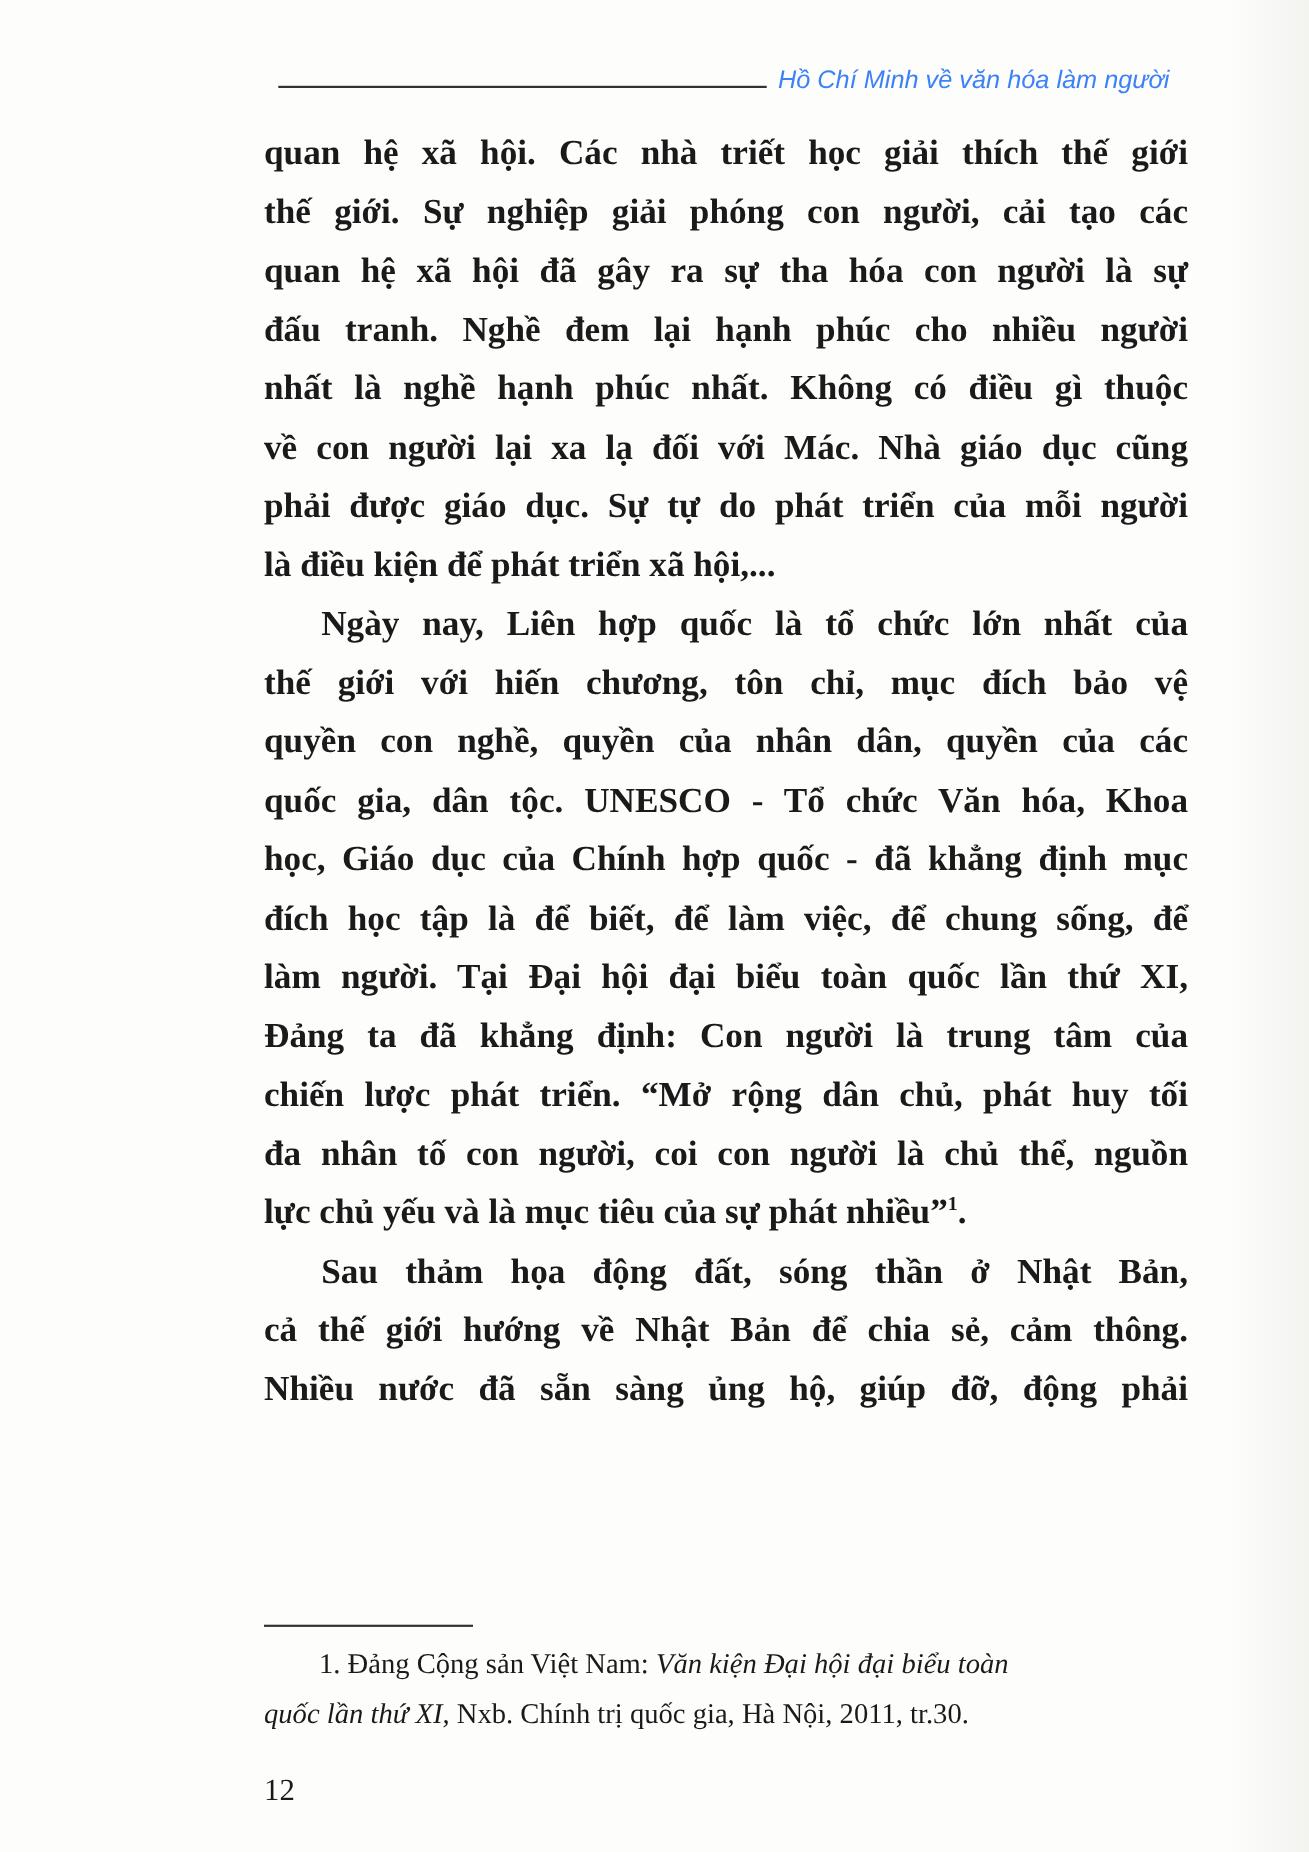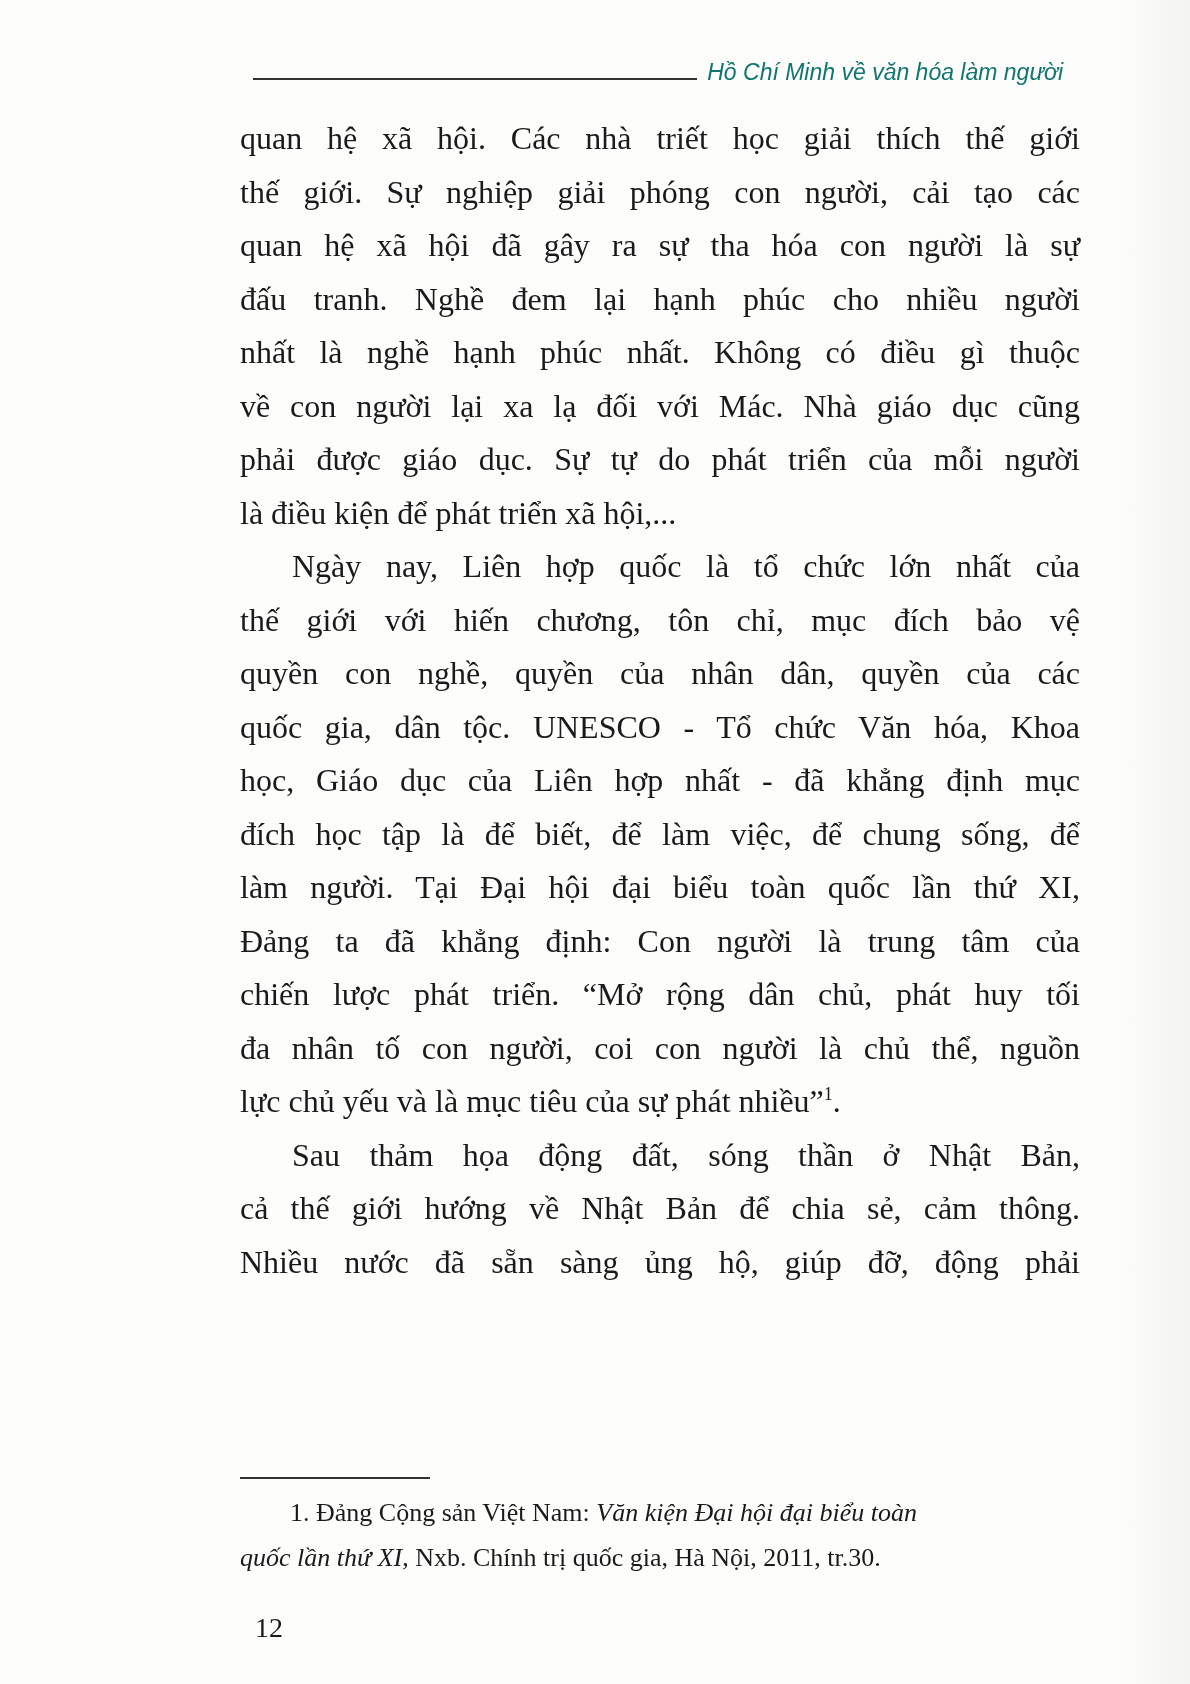--- a/index.html
+++ b/index.html
@@ -12,45 +12,45 @@
     background: linear-gradient(to right, rgba(255,255,255,0), rgba(236,236,232,0.6));
   }
   .running-header {
     position: absolute; left: 253px; top: 56px; width: 810px; height: 30px;
     display: flex; align-items: flex-end;
   }
   .running-header .rule {
     flex: 1; border-bottom: 2px solid #333; margin-bottom: 6px; margin-right: 10px;
   }
   .running-header .title {
-    font-family: "Liberation Sans", sans-serif; font-style: italic; font-size: 23px; color: #0f766e;
+    font-family: "Liberation Sans", sans-serif; font-style: italic; font-size: 23px; color: #3b82f6;
     white-space: nowrap;
   }
   .body-text {
     position: absolute; left: 240px; top: 112px; width: 840px;
   }
   .line {
     font-family: "Liberation Serif", serif; font-size: 32px; line-height: 53.5px;
-    white-space: nowrap; text-align: justify; text-align-last: justify; height: 53.5px;
+    white-space: nowrap; text-align: justify; text-align-last: justify; height: 53.5px; font-weight: bold;
   }
   .line.last { text-align-last: left; }
   .line.indent { padding-left: 52px; }
   sup.fn { font-size: 18px; vertical-align: super; line-height: 0; }
   .fn-rule {
     position: absolute; left: 240px; top: 1477px; width: 190px; border-top: 2px solid #333;
   }
   .footnote {
     position: absolute; left: 240px; top: 1490px; width: 840px;
     font-family: "Liberation Serif", serif; font-size: 26px; line-height: 45px;
   }
   .footnote .fline { white-space: nowrap; }
   .footnote .fline.first { padding-left: 50px; }
   .footnote em { font-style: italic; text-align: center; }
   .page-number {
-    position: absolute; left: 255px; top: 1612px;
+    position: absolute; left: 240px; top: 1612px;
     font-family: "Liberation Serif", serif; font-size: 28px;
   }
 </style>
 </head>
 <body>
 
 <div class="edge-shadow"></div>
 
 <div class="running-header">
   <div class="rule"></div>
@@ -68,21 +68,21 @@
     <div class="line">về con người lại xa lạ đối với Mác. Nhà giáo dục cũng</div>
     <div class="line">phải được giáo dục. Sự tự do phát triển của mỗi người</div>
     <div class="line last">là điều kiện để phát triển xã hội,...</div>
   </div>
 
   <div>
     <div class="line indent">Ngày nay, Liên hợp quốc là tổ chức lớn nhất của</div>
     <div class="line">thế giới với hiến chương, tôn chỉ, mục đích bảo vệ</div>
     <div class="line">quyền con nghề, quyền của nhân dân, quyền của các</div>
     <div class="line">quốc gia, dân tộc. UNESCO - Tổ chức Văn hóa, Khoa</div>
-    <div class="line">học, Giáo dục của Liên hợp nhất - đã khẳng định mục</div>
+    <div class="line">học, Giáo dục của Chính hợp quốc - đã khẳng định mục</div>
     <div class="line">đích học tập là để biết, để làm việc, để chung sống, để</div>
     <div class="line">làm người. Tại Đại hội đại biểu toàn quốc lần thứ XI,</div>
     <div class="line">Đảng ta đã khẳng định: Con người là trung tâm của</div>
     <div class="line">chiến lược phát triển. “Mở rộng dân chủ, phát huy tối</div>
     <div class="line">đa nhân tố con người, coi con người là chủ thể, nguồn</div>
     <div class="line last"><span>lực chủ yếu và là mục tiêu của sự phát nhiều”</span><sup class="fn">1</sup><span>.</span></div>
   </div>
 
   <div>
     <div class="line indent">Sau thảm họa động đất, sóng thần ở Nhật Bản,</div>

